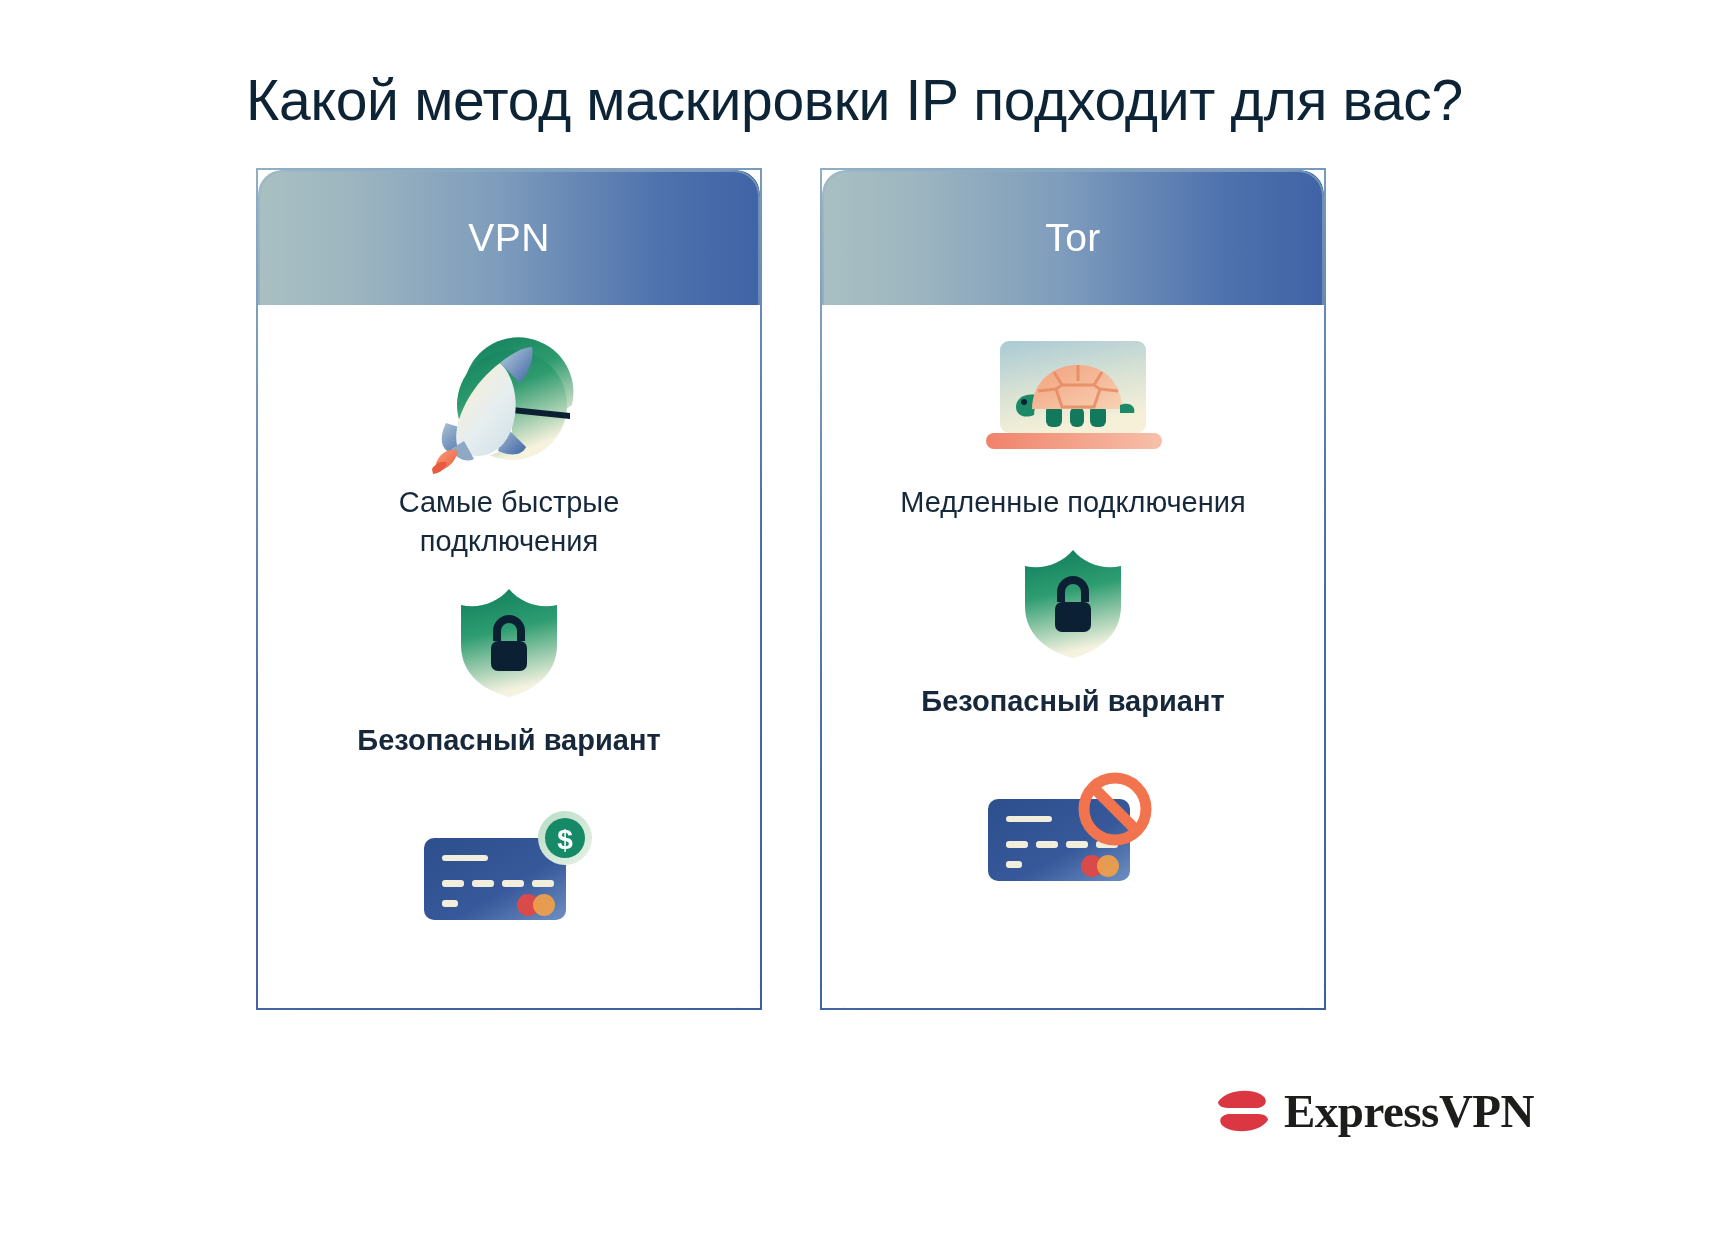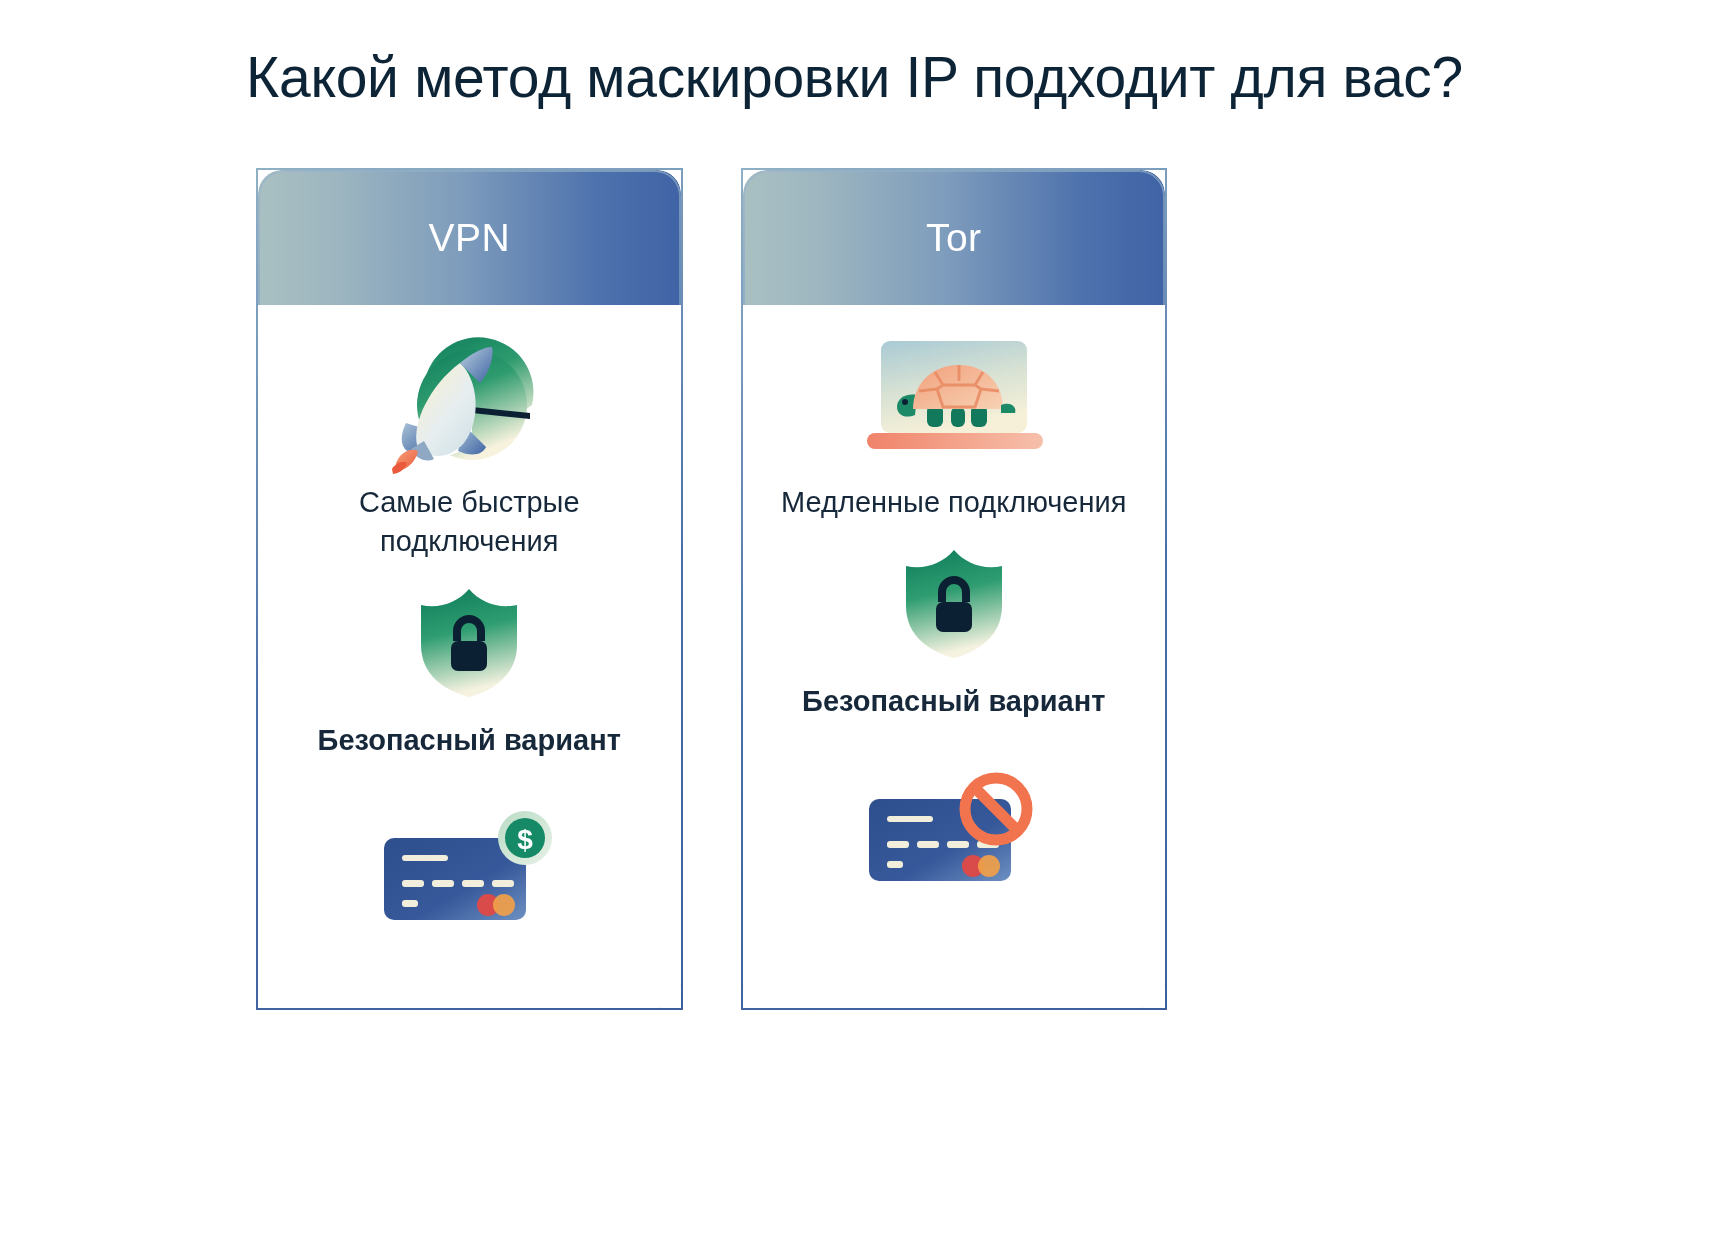--- a/index.html
+++ b/index.html
@@ -7,34 +7,34 @@
     width: 1709px; height: 1240px;
     background: #ffffff;
     font-family: "Liberation Sans", sans-serif;
     overflow: hidden;
   }
   .page { position: relative; width: 1709px; height: 1240px; background:#fff; }
 
   .title {
     position: absolute;
     left: 0; right: 0;
-    top: 44px;
+    top: 67px;
     text-align: center;
     font-size: 57px;
     font-weight: 400;
     letter-spacing: -0.3px;
     color: #0d2436;
     white-space: nowrap;
   }
 
   .cards {
     position: absolute;
     top: 168px;
     left: 256px;
-    width: 911px;
+    width: 1070px;
     display: flex;
     gap: 58px;
   }
 
   .card {
     width: 506px;
     height: 842px;
     border-radius: 26px;
     background: #ffffff;
     border: 2px solid;
@@ -342,14 +342,21 @@
               <line x1="116" y1="19" x2="158" y2="61" stroke="#f1744f" stroke-width="11" stroke-linecap="butt"></line>
             </g>
           </svg>
         </div>
 
       </div>
     </div>
 
   </div>
 
+  <div class="logo">
+    <svg class="logo-mark" viewBox="0 0 62 54">
+      <path d="M6 18 C14 6 36 4 48 10 C56 14 56 22 46 24 L16 24 C8 24 6 20 6 18 Z" fill="#da3743"></path>
+      <path d="M56 36 C48 48 26 50 14 44 C6 40 6 32 16 30 L46 30 C54 30 56 34 56 36 Z" fill="#da3743"></path>
+    </svg>
+    <span class="logo-text">ExpressVPN</span>
+  </div>
 
 </div>
 
 </body></html>

